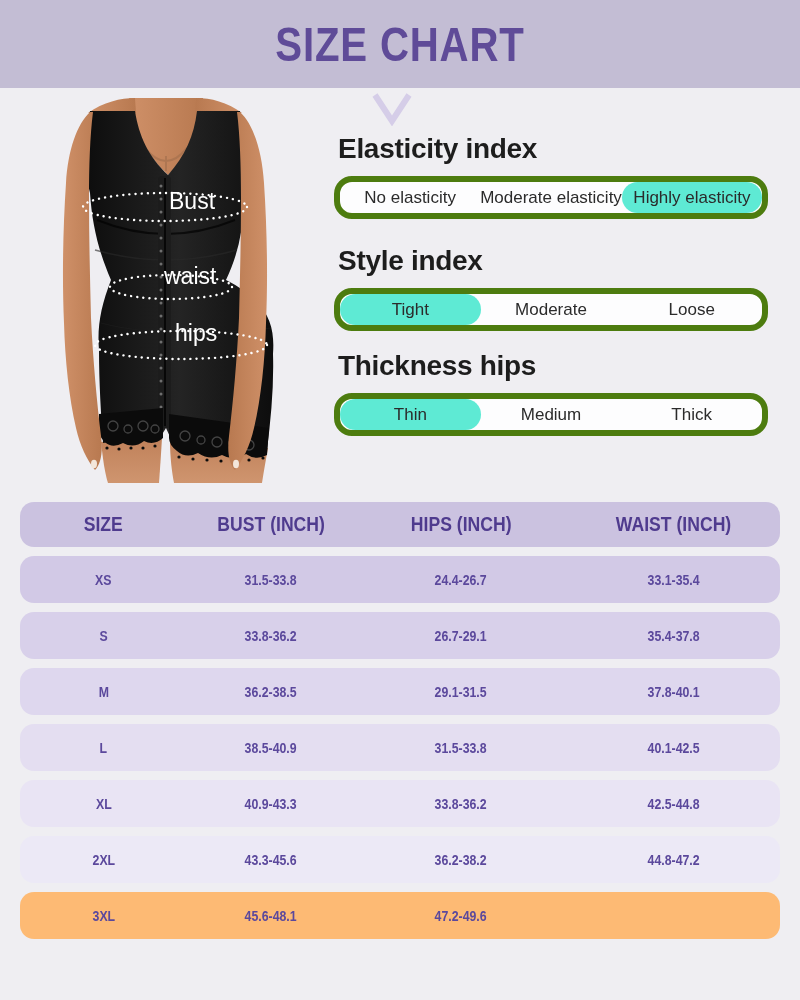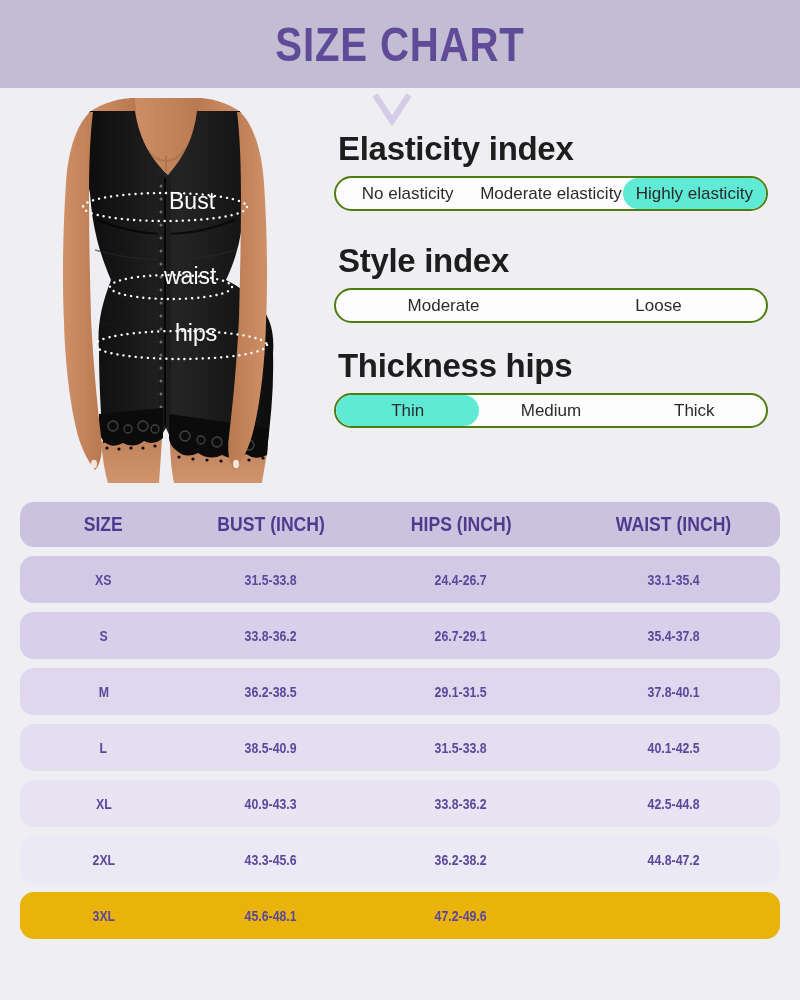--- a/index.html
+++ b/index.html
@@ -19,25 +19,25 @@
   }
   .chevron{position:absolute;left:372px;top:92px;}
   
   .figure-wrap{position:absolute;left:35px;top:98px;width:260px;height:385px;}
   
   .index-section{position:absolute;left:334px;width:434px;}
   #sec-elasticity{top:134px;}
   #sec-style{top:246px;}
   #sec-thickness{top:351px;}
   .index-title{
-    margin:0 0 0 4px;font-size:33px;line-height:29px;font-weight:700;color:#1d1d1d;
+    margin:0 0 0 4px;font-size:28px;line-height:29px;font-weight:700;color:#1d1d1d;
     letter-spacing:-0.3px;
   }
   .seg{
-    margin-top:13px;height:31px;border:2px solid #4d7c0f;border-radius:18px;
+    margin-top:13px;height:31px;border:6px solid #4d7c0f;border-radius:18px;
     background:#fdfdfe;display:flex;overflow:hidden;
   }
   .opt{
     flex:1;display:flex;align-items:center;justify-content:center;
     font-size:17px;color:#2b2b2b;white-space:nowrap;
   }
   .opt.selected{background:#5eead4;border-radius:18px;}
   
   .size-table{position:absolute;left:20px;top:502px;width:760px;}
   .trow{
@@ -50,21 +50,21 @@
   }
   .rows .size-row{
     height:47px;margin-top:9px;color:#5b489c;font-weight:700;font-size:14px;
   }
   .rows .size-row:nth-child(1){background:#d2c9e6;}
   .rows .size-row:nth-child(2){background:#d8d0ea;}
   .rows .size-row:nth-child(3){background:#ded7ee;}
   .rows .size-row:nth-child(4){background:#e4def1;}
   .rows .size-row:nth-child(5){background:#e9e4f4;}
   .rows .size-row:nth-child(6){background:#ece9f6;}
-  .rows .size-row:nth-child(7){background:#eab308;}
+  .rows .size-row:nth-child(7){background:#fdba74;}
   .cond{display:inline-block;transform:scaleX(0.88);white-space:nowrap;}
 </style>
 </head>
 <body>
 
 <div class="banner">
   <h1>SIZE CHART</h1>
 </div>
 
 <div class="chevron">
@@ -212,20 +212,21 @@
   <div class="seg">
     <div class="opt">No elasticity</div>
     <div class="opt">Moderate elasticity</div>
     <div class="opt selected">Highly elasticity</div>
   </div>
 </div>
 
 <div class="index-section" id="sec-style">
   <h2 class="index-title">Style index</h2>
   <div class="seg">
+    <div class="opt selected">Tight</div>
     <div class="opt">Moderate</div>
     <div class="opt">Loose</div>
   </div>
 </div>
 
 <div class="index-section" id="sec-thickness">
   <h2 class="index-title">Thickness hips</h2>
   <div class="seg">
     <div class="opt selected">Thin</div>
     <div class="opt">Medium</div>

